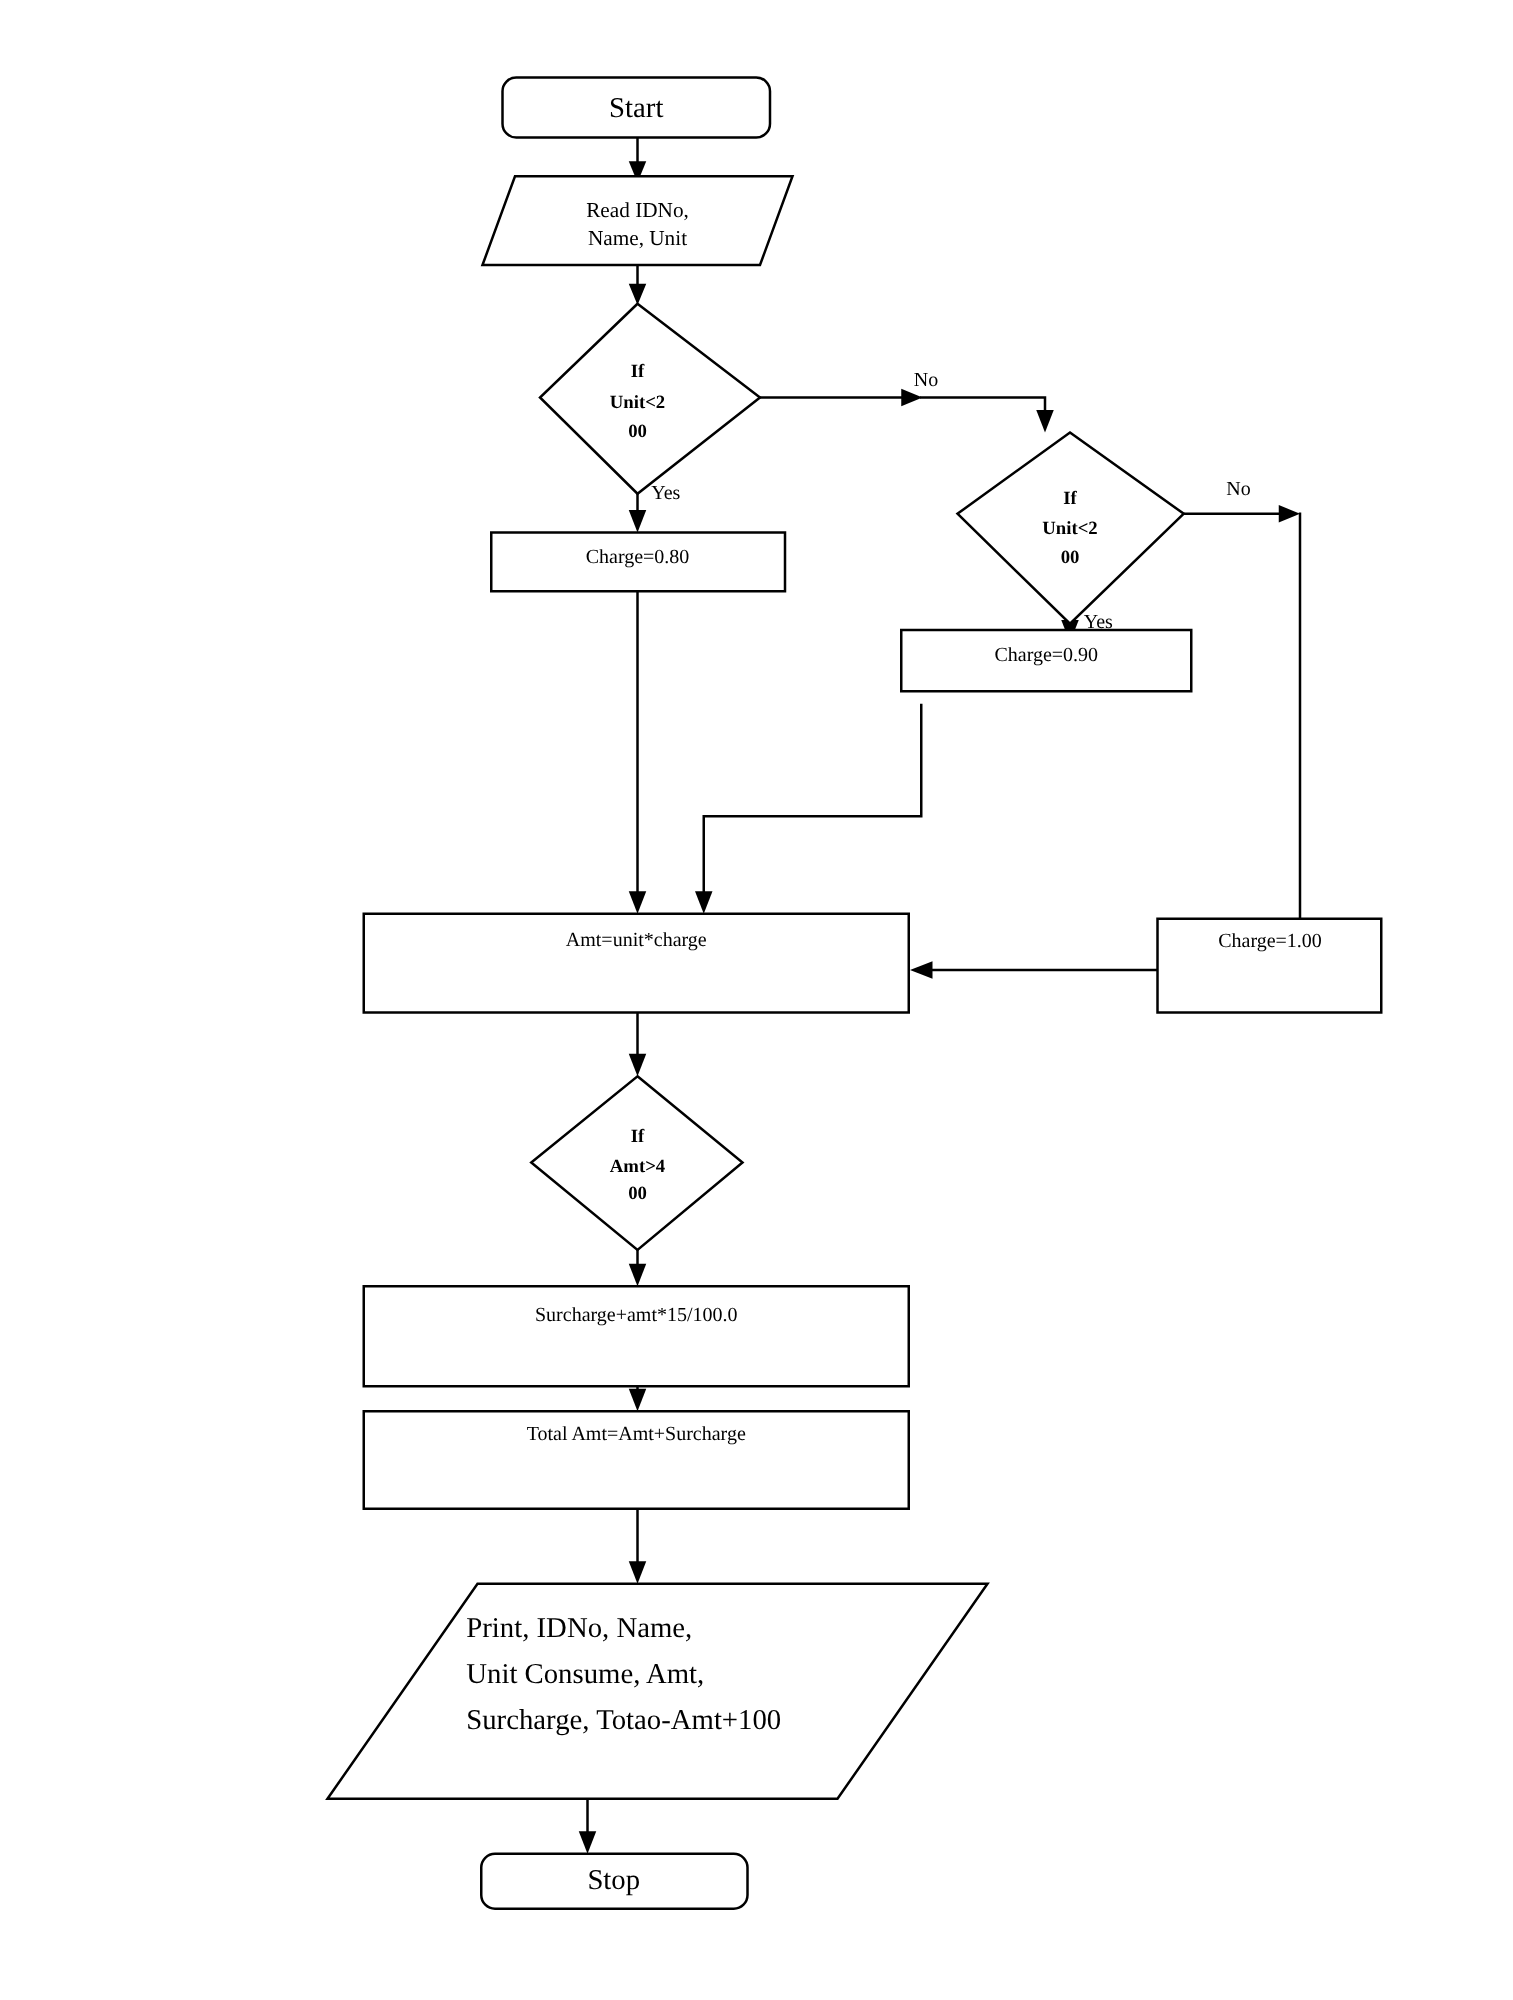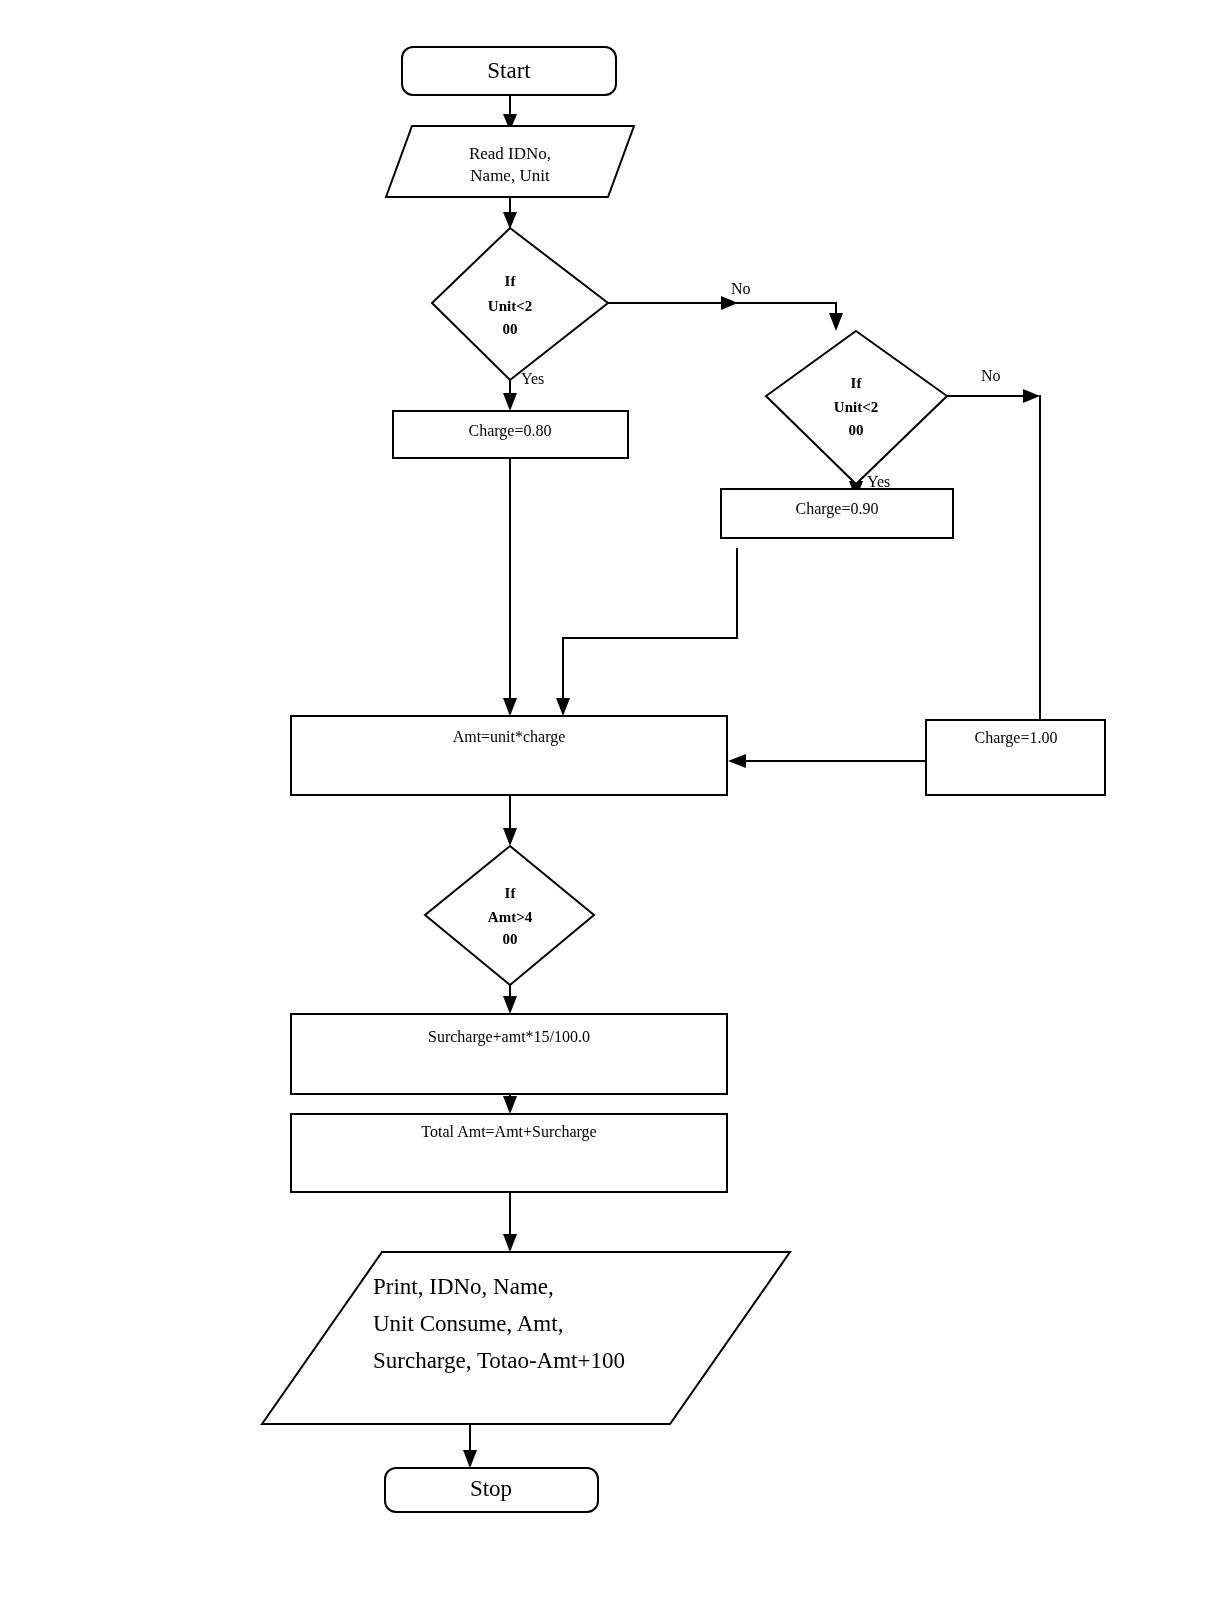--- a/index.html
+++ b/index.html
@@ -12,20 +12,21 @@
     width: 1210px;
     height: 1600px;
     font-family: "Liberation Serif", "DejaVu Serif", serif;
     color: #000000;
     overflow: hidden;
   }
   #flow-root {
     position: relative;
     width: 1210px;
     height: 1251px;
+    margin-top: 15px;
   }
   svg#flowchart-canvas {
     display: block;
     width: 1210px;
     height: 1600px;
   }
   .shape-outline {
     fill: #ffffff;
     stroke: #000000;
     stroke-width: 2;

